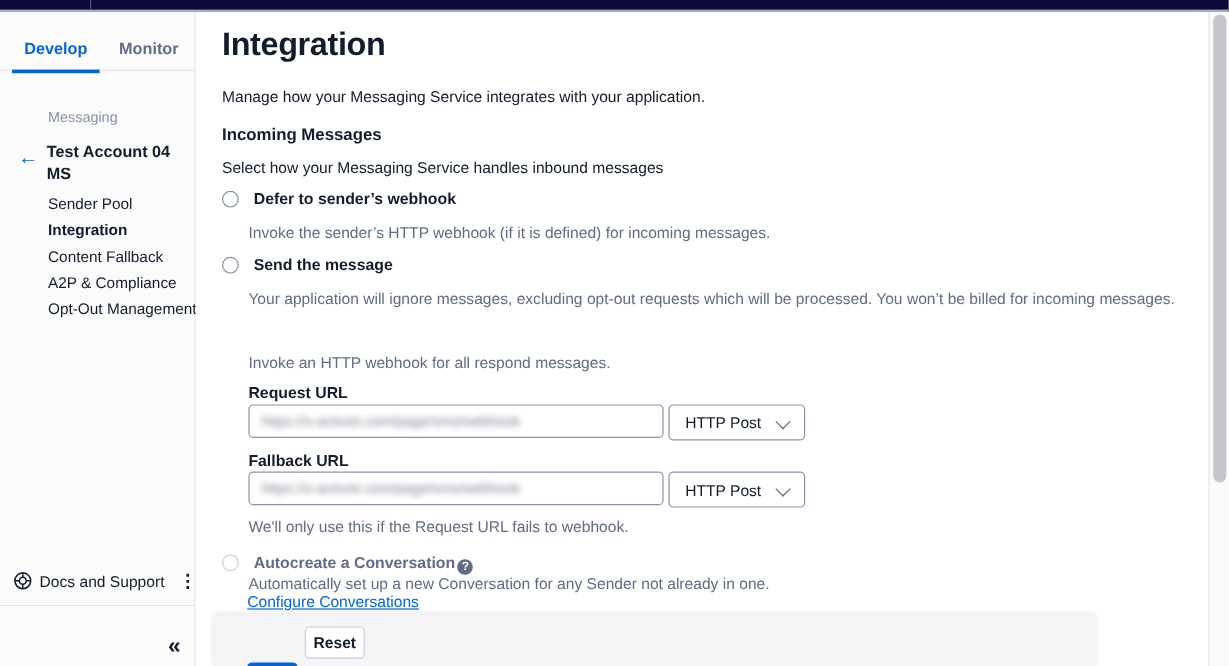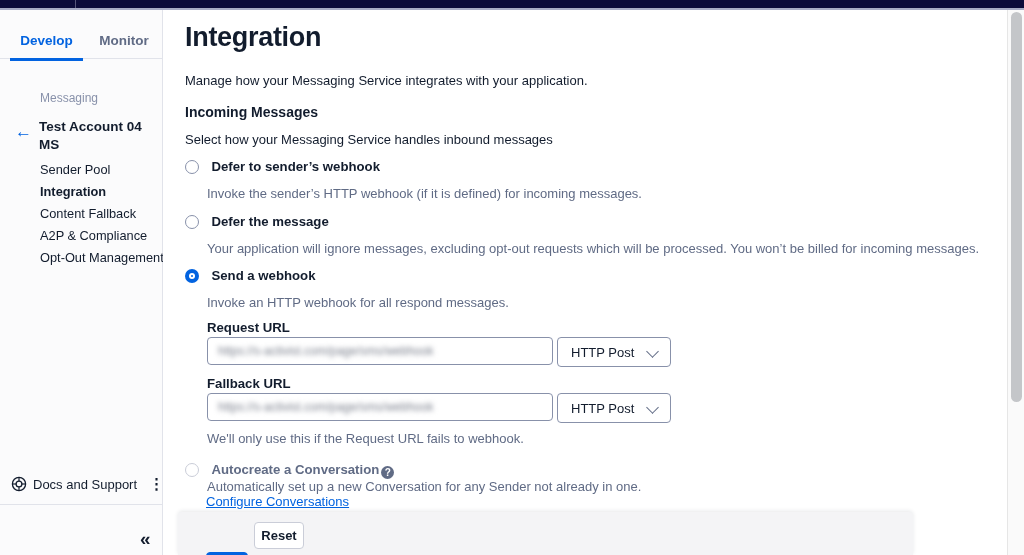--- a/index.html
+++ b/index.html
@@ -112,28 +112,24 @@
   <div class="sec-desc">Select how your Messaging Service handles inbound messages</div>
 
   <div class="radio-row" style="top:147px;">
     <span class="radio"></span>
     <span class="radio-label">Defer to sender’s webhook</span>
   </div>
   <div class="radio-desc" style="top:176px;">Invoke the sender’s HTTP webhook (if it is defined) for incoming messages.</div>
 
   <div class="radio-row" style="top:202px;">
     <span class="radio"></span>
-    <span class="radio-label">Defer the message</span>
+    <span class="radio-label">Send the message</span>
   </div>
   <div class="radio-desc" style="top:231px;">Your application will ignore messages, excluding opt-out requests which will be processed. You won’t be billed for incoming messages.</div>
 
-  <div class="radio-row" style="top:256px;">
-    <span class="radio selected"></span>
-    <span class="radio-label">Send a webhook</span>
-  </div>
   <div class="radio-desc" style="top:285px;">Invoke an HTTP webhook for all respond messages.</div>
 
   <div class="field-label" style="left:44px;top:310px;">Request URL</div>
   <div class="text-input" style="left:44px;top:327px;">
     <span class="blurred-value">https://s-activist.com/page/sms/webhook</span>
   </div>
   <div class="method-select" style="top:327px;">
     <span class="val">HTTP Post</span>
     <span class="chevron"></span>
   </div>

